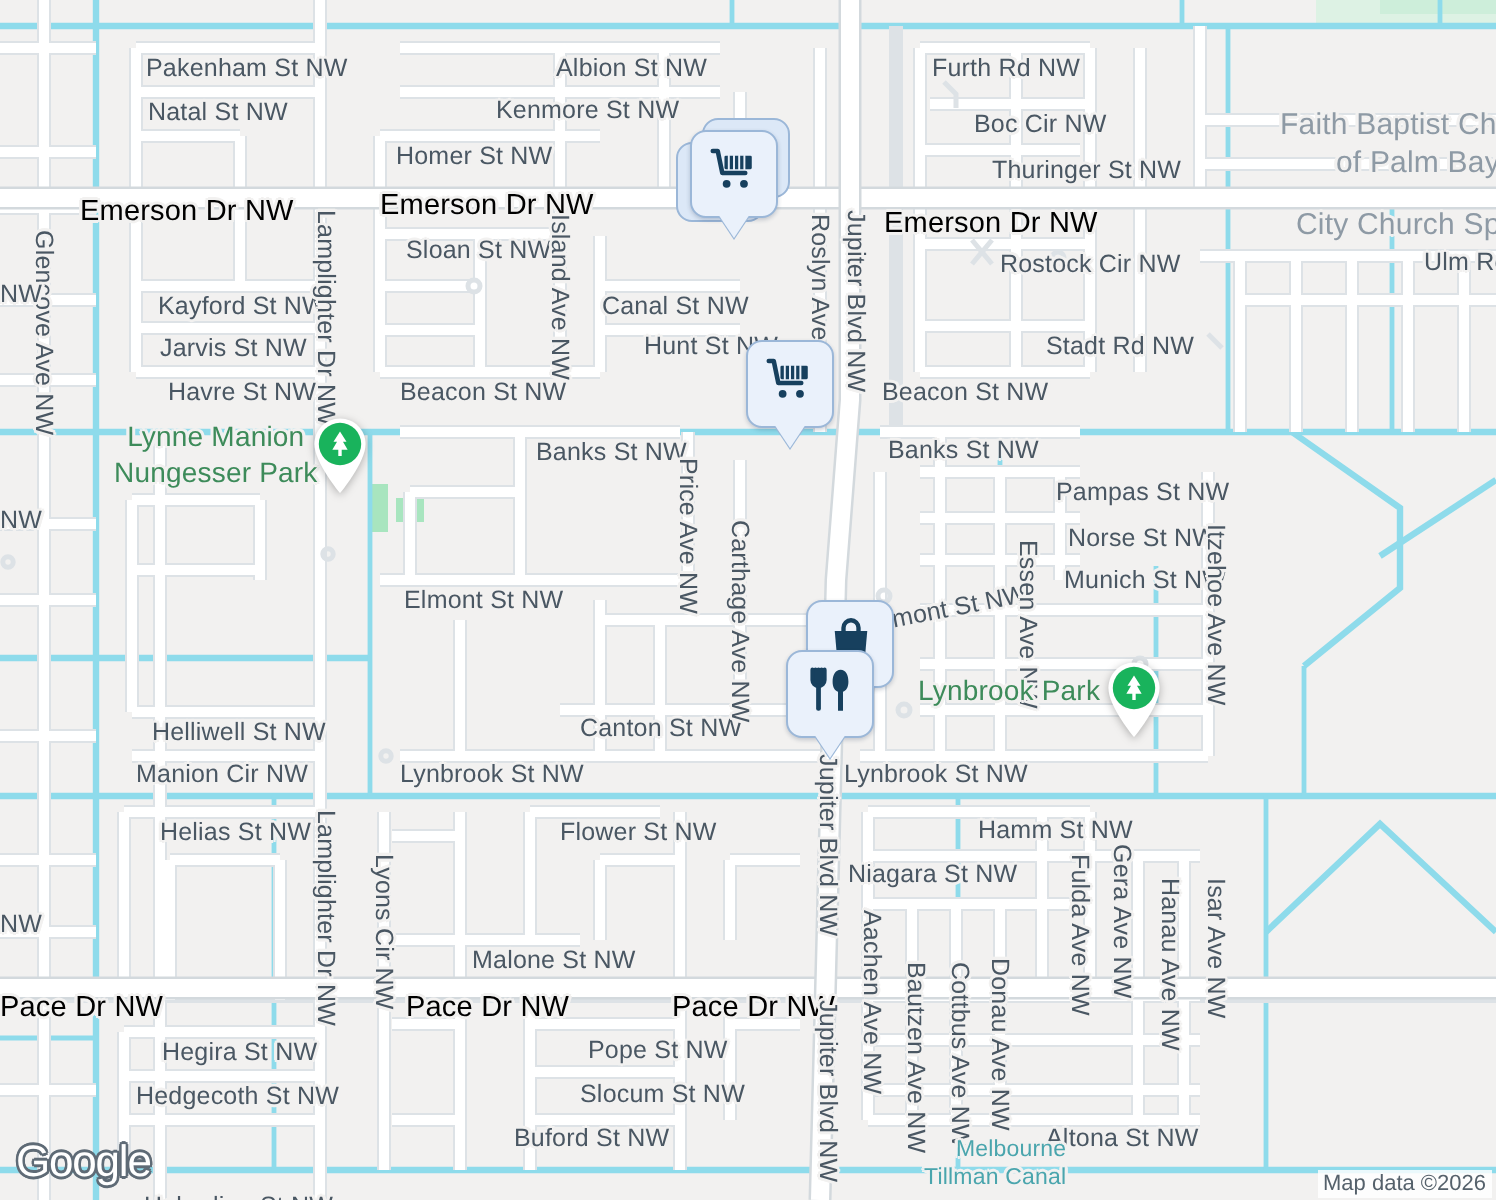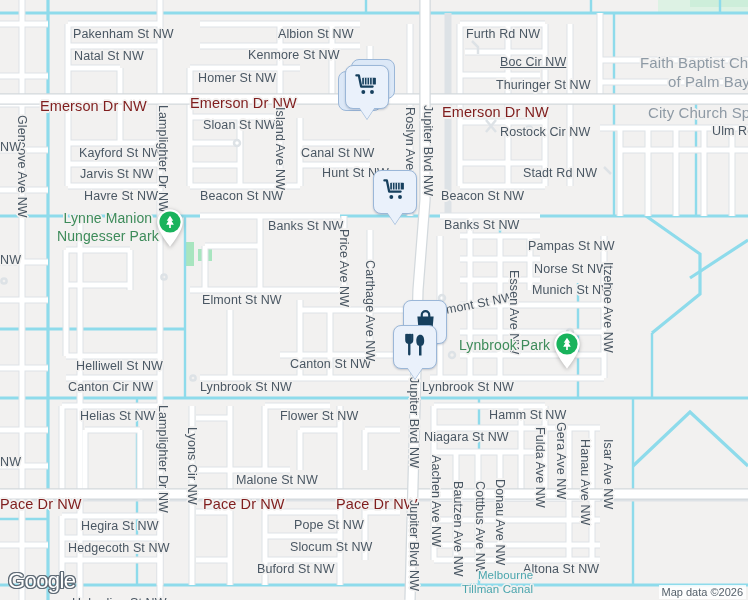--- a/index.html
+++ b/index.html
@@ -30,21 +30,21 @@
     white-space: nowrap;
     letter-spacing: 0.1px;
     text-shadow:
       -1.6px 0 #f2f1f0, 1.6px 0 #f2f1f0, 0 -1.6px #f2f1f0, 0 1.6px #f2f1f0,
       -1.2px -1.2px #f2f1f0, 1.2px -1.2px #f2f1f0, -1.2px 1.2px #f2f1f0, 1.2px 1.2px #f2f1f0;
     pointer-events: none;
     transform-origin: 0 50%;
   }
   .label.major {
     font-size: 14.5px;
-    color: #7f1d1d;
+    color: #000000;
   }
   .label.vert {
     transform: rotate(90deg);
   }
   .label.park-big {
     color: #3d8b5a;
     font-size: 14px;
   }
   .label.place {
     color: #8e9aa5;
@@ -523,35 +523,35 @@
       <div class="label " style="left: 248px; top: 48px;">Kenmore St NW</div>
       <div class="label " style="left: 203px; top: 118px;">Sloan St NW</div>
       <div class="label " style="left: 301px; top: 146px;">Canal St NW</div>
       <div class="label " style="left: 322px; top: 166px;">Hunt St NW</div>
       <div class="label " style="left: 79px; top: 146px;">Kayford St NW</div>
       <div class="label " style="left: 80px; top: 167px;">Jarvis St NW</div>
       <div class="label " style="left: 84px; top: 189px;">Havre St NW</div>
       <div class="label " style="left: 200px; top: 189px;">Beacon St NW</div>
       <div class="label " style="left: 441px; top: 189px;">Beacon St NW</div>
       <div class="label " style="left: 466px; top: 27px;">Furth Rd NW</div>
-      <div class="label " style="left: 500px; top: 55px; text-decoration: underline;">Boc Cir NW</div>
+      <div class="label " style="left: 487px; top: 55px;">Boc Cir NW</div>
       <div class="label " style="left: 496px; top: 78px;">Thuringer St NW</div>
       <div class="label " style="left: 500px; top: 125px;">Rostock Cir NW</div>
       <div class="label " style="left: 523px; top: 166px;">Stadt Rd NW</div>
       <div class="label " style="left: 712px; top: 124px;">Ulm Rd NW</div>
       <div class="label " style="left: 268px; top: 219px;">Banks St NW</div>
       <div class="label " style="left: 444px; top: 218px;">Banks St NW</div>
       <div class="label " style="left: 528px; top: 239px;">Pampas St NW</div>
       <div class="label " style="left: 534px; top: 262px;">Norse St NW</div>
       <div class="label " style="left: 532px; top: 283px; text-align: right;">Munich St NW</div>
       <div class="label " style="left: 202px; top: 293px;">Elmont St NW</div>
       <div class="label " style="left: 435px; top: 305px; transform: rotate(-11deg);">Elmont St NW</div>
       <div class="label " style="left: 290px; top: 357px;">Canton St NW</div>
       <div class="label " style="left: 76px; top: 359px;">Helliwell St NW</div>
-      <div class="label " style="left: 68px; top: 380px;">Canton Cir NW</div>
+      <div class="label " style="left: 68px; top: 380px;">Manion Cir NW</div>
       <div class="label " style="left: 200px; top: 380px;">Lynbrook St NW</div>
       <div class="label " style="left: 422px; top: 380px;">Lynbrook St NW</div>
       <div class="label " style="left: 80px; top: 409px;">Helias St NW</div>
       <div class="label " style="left: 280px; top: 409px;">Flower St NW</div>
       <div class="label " style="left: 489px; top: 408px;">Hamm St NW</div>
       <div class="label " style="left: 424px; top: 430px;">Niagara St NW</div>
       <div class="label " style="left: 236px; top: 473px;">Malone St NW</div>
       <div class="label major" style="left: 203px; top: 496px;">Pace Dr NW</div>
       <div class="label major" style="left: 336px; top: 496px;">Pace Dr NW</div>
       <div class="label major" style="left: 0px; top: 496px;">Pace Dr NW</div>

